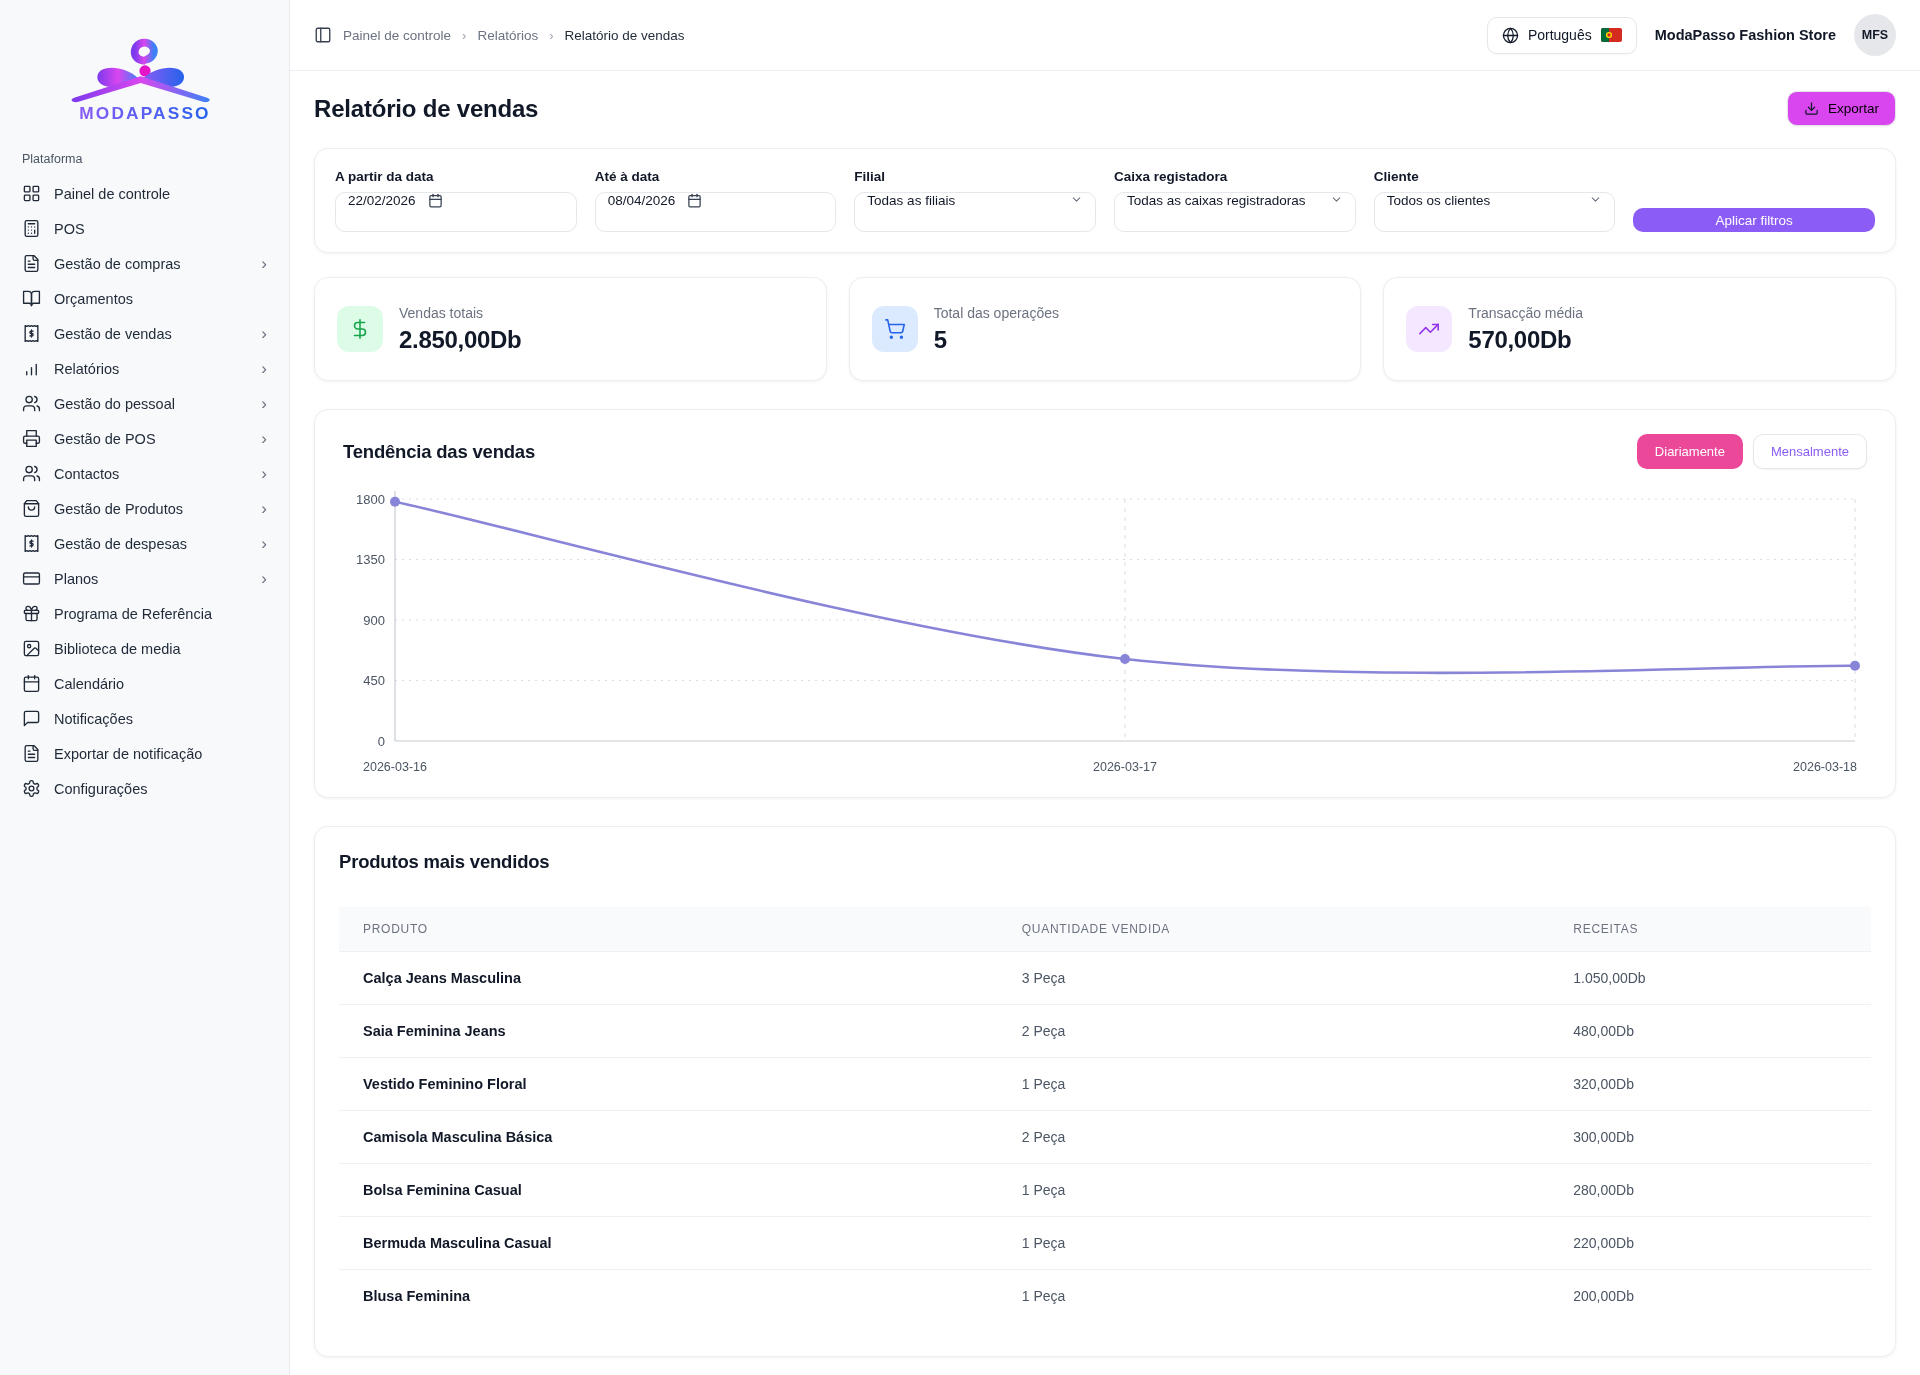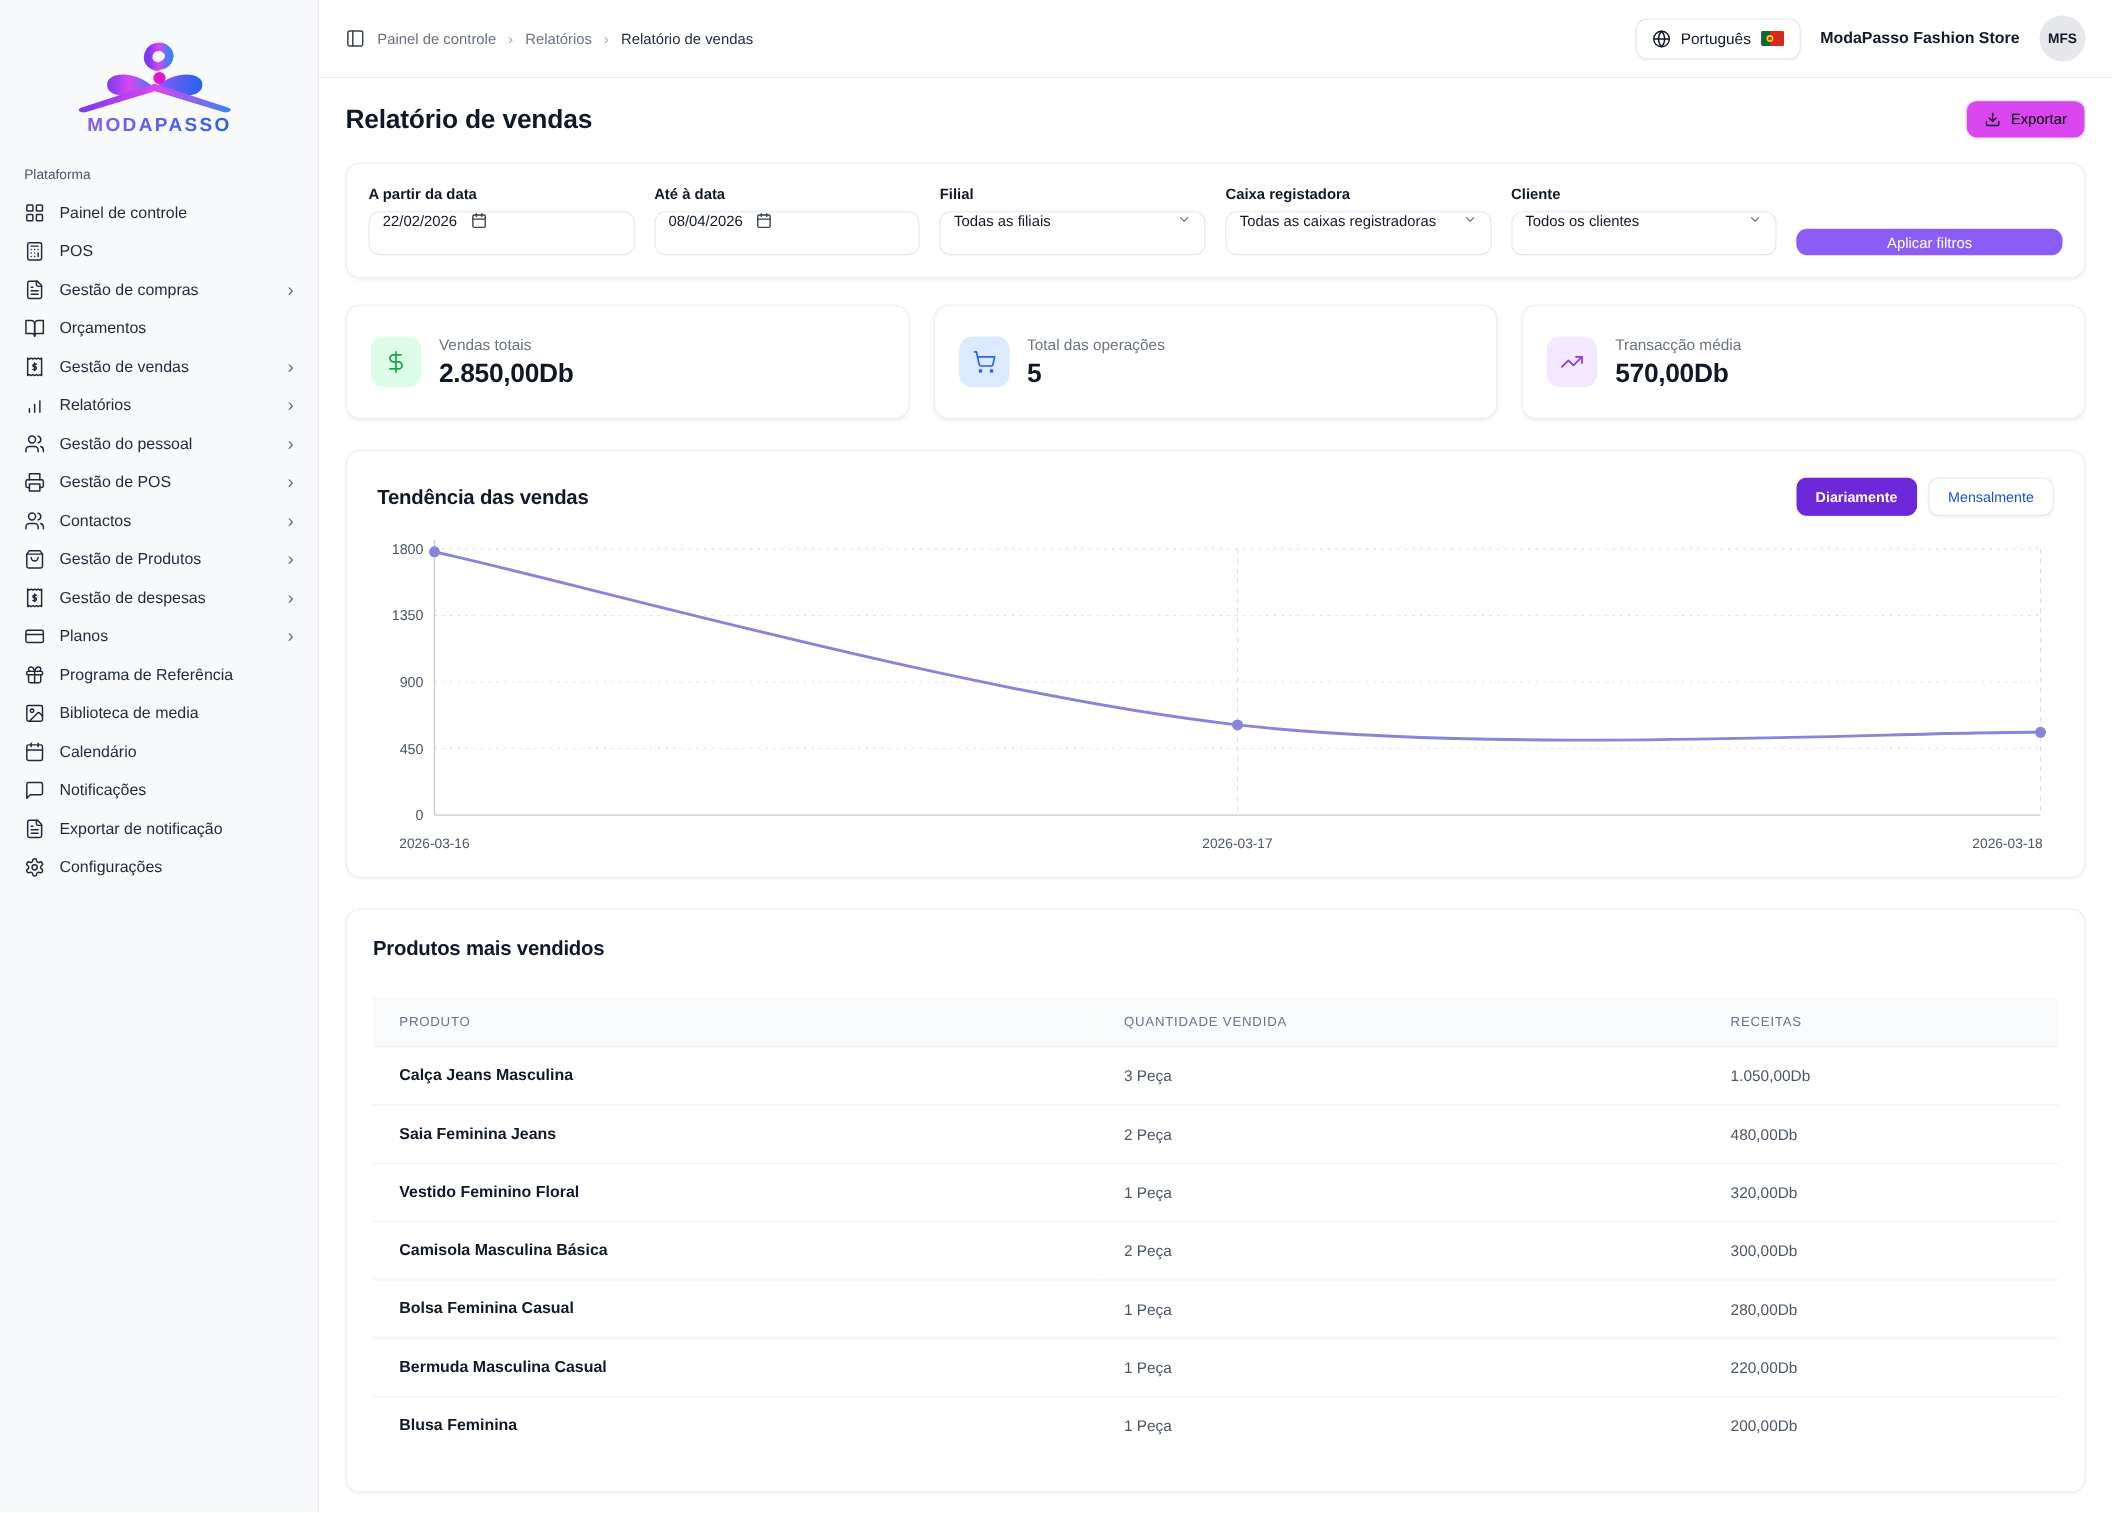--- a/index.html
+++ b/index.html
@@ -61,22 +61,22 @@
   .stat-icon svg { width:22px; height:22px; }
   .stat-label { font-size:14px; color:#6b7280; margin-bottom:5px; }
   .stat-value { font-size:24px; font-weight:700; color:#111827; letter-spacing:-.3px; }
 
   
   .chart-card { padding:24px 28px 14px; margin-bottom:28px; }
   .chart-head { display:flex; align-items:center; justify-content:space-between; margin-bottom:14px; }
   .section-title { font-size:18.5px; font-weight:700; letter-spacing:-.2px; }
   .toggles { display:flex; gap:10px; }
   .toggle { padding:9px 17px; border-radius:10px; font-size:13px; font-weight:500; cursor:pointer; border:1px solid transparent; font-family:inherit; }
-  .toggle.active { background:#6d28d9; color:#fff;font-weight:bold; }
-  .toggle.inactive { background:#fff; border-color:#e5e7eb; color:#1d4ed8; box-shadow:0 1px 2px rgba(16,24,40,.05); }
+  .toggle.active { background:#ec4899; color:#fff; }
+  .toggle.inactive { background:#fff; border-color:#e5e7eb; color:#8b5cf6; box-shadow:0 1px 2px rgba(16,24,40,.05); }
   #trend-chart { width:100%; height:300px; display:block; font-family:inherit; }
 
   
   .table-card { padding:24px 24px 34px; }
   .table-card .section-title { margin-bottom:34px; }
   table { width:100%; border-collapse:collapse; }
   thead tr { background:#f9fafb; }
   th { text-align:left; font-size:12px; font-weight:500; color:#6b7280; letter-spacing:.06em; padding:15px 16px; padding-left:24px; }
   th:nth-child(1){ width:43%; } th:nth-child(2){ width:36%; } th:nth-child(3){ width:21%; }
   td { padding:18px 16px; padding-left:24px; font-size:14px; color:#4b5563; border-top:1px solid #eef0f3; }

